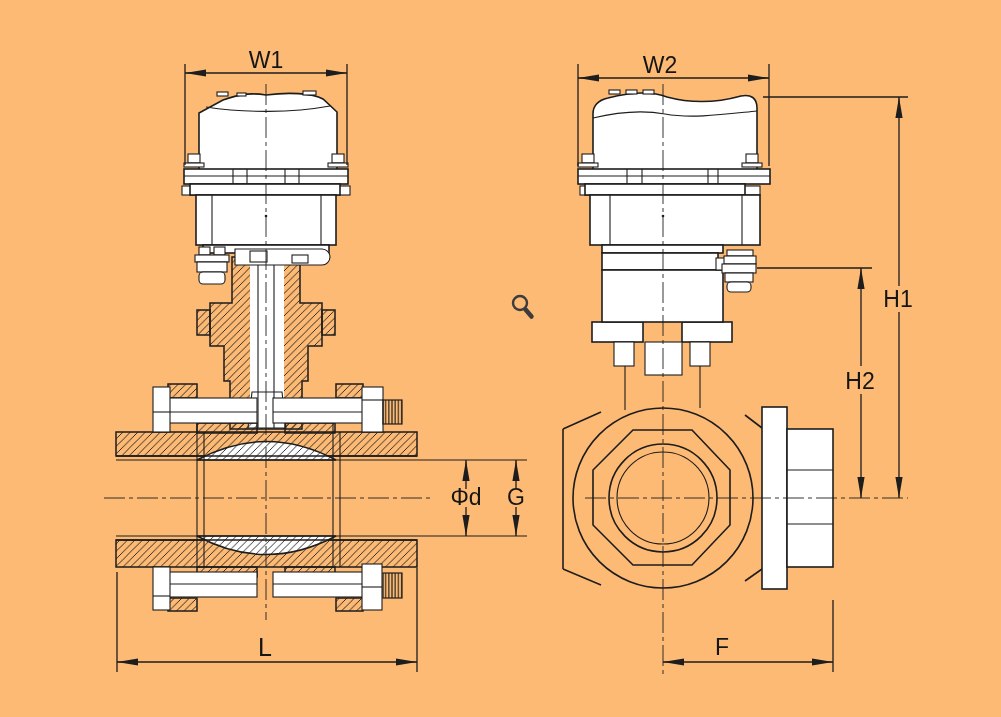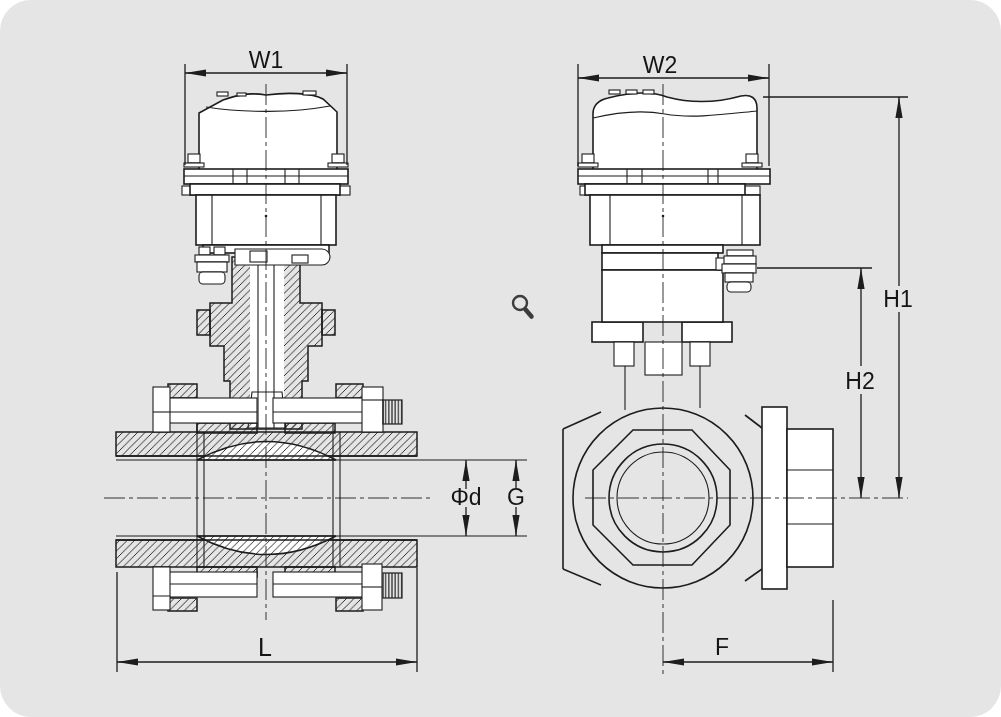--- a/index.html
+++ b/index.html
@@ -1,16 +1,16 @@
 <!DOCTYPE html>
 <html><head>
 <meta charset="utf-8">
 <style>
   html,body{margin:0;padding:0;background:#ffffff;}
-  .stage{width:1001px;height:717px;background:#e5e5e5;position:relative;overflow:hidden;border-radius:31px;}
+  .stage{width:1001px;height:717px;background:#fdba74;position:relative;overflow:hidden;}
   svg{display:block;}
   .ln {fill:none;stroke:#1d1d1d;stroke-width:1.6;}
   .ln2{fill:none;stroke:#1d1d1d;stroke-width:1.1;}
   .wf {fill:#ffffff;stroke:#1d1d1d;stroke-width:1.6;}
   .wf2{fill:#ffffff;stroke:#1d1d1d;stroke-width:1.1;}
   .hf {fill:url(#h45);stroke:#1d1d1d;stroke-width:1.5;}
   .tf {fill:url(#thr);stroke:#1d1d1d;stroke-width:1.2;}
   .cl {fill:none;stroke:#1d1d1d;stroke-width:0.9;stroke-dasharray:21 4 4 4;}
   .dl {fill:none;stroke:#1d1d1d;stroke-width:1.3;}
   .ar {fill:#1d1d1d;stroke:none;}

